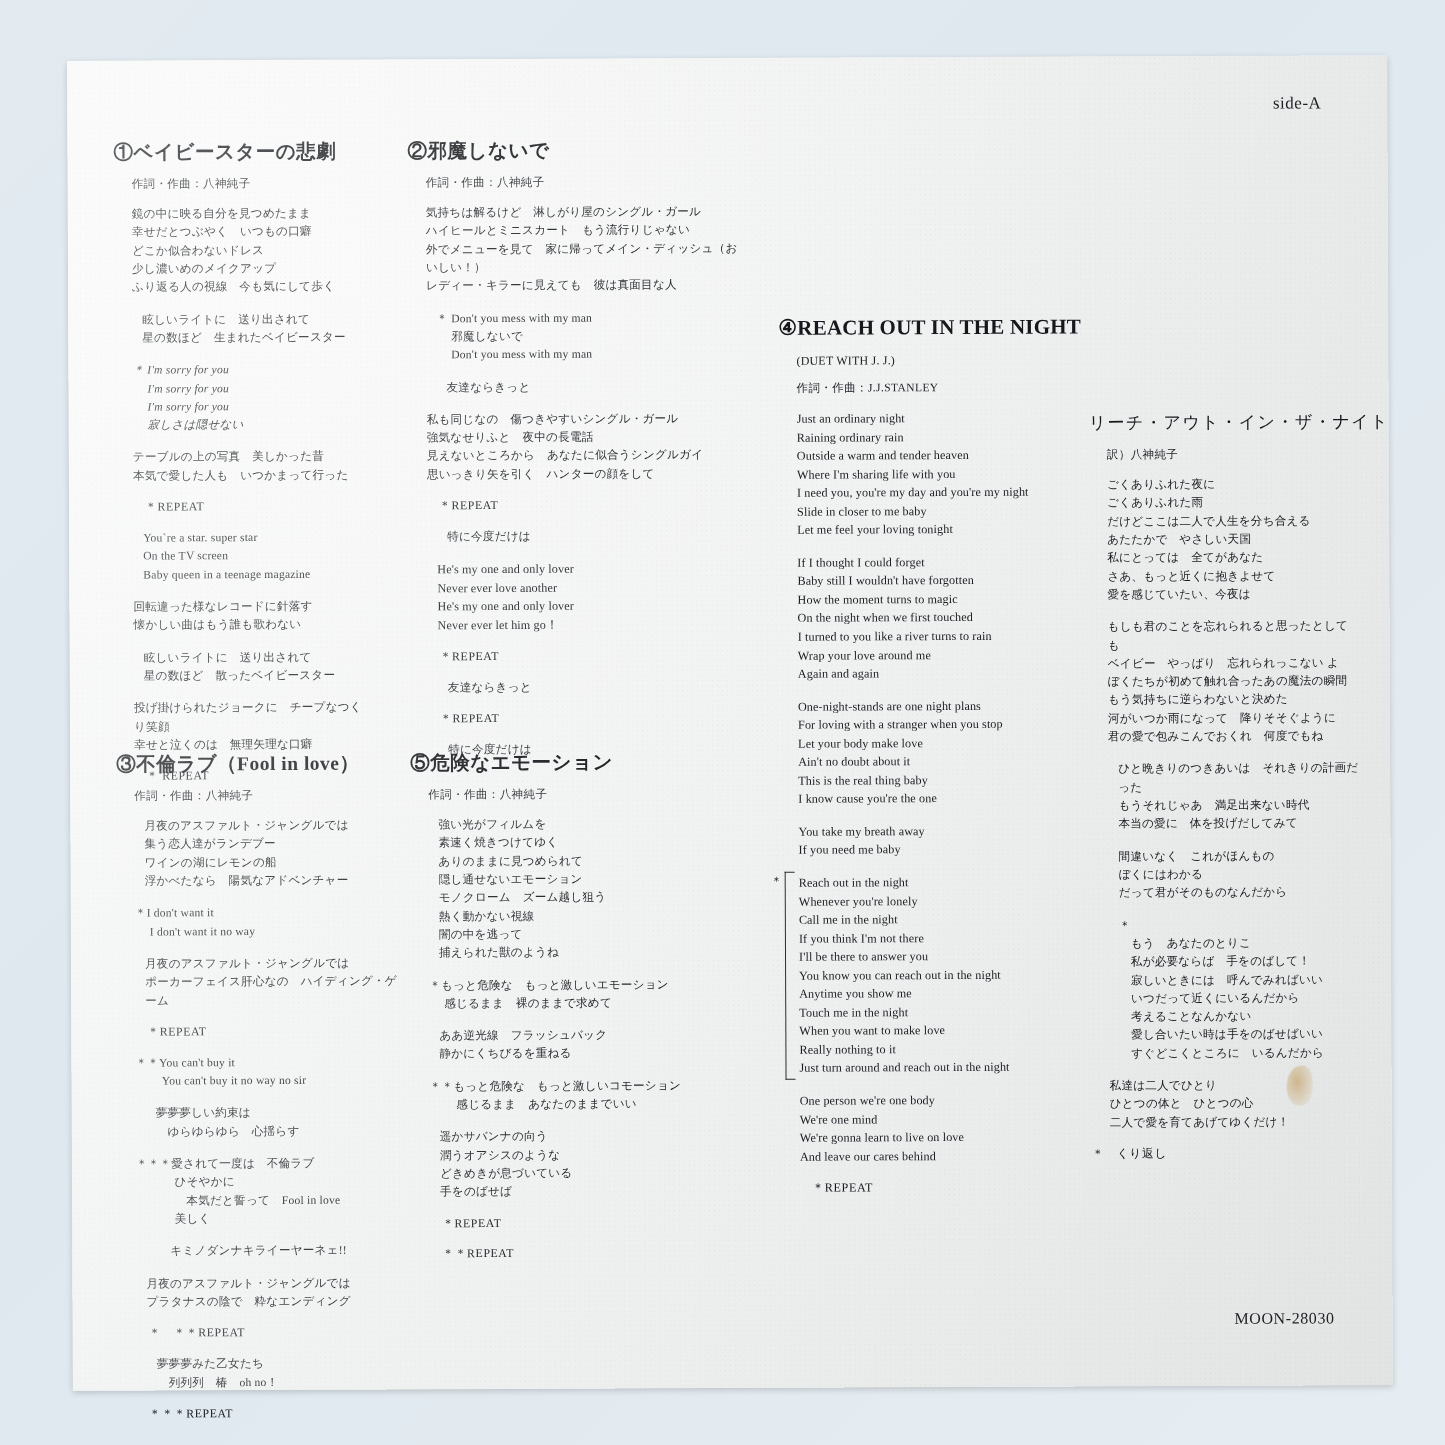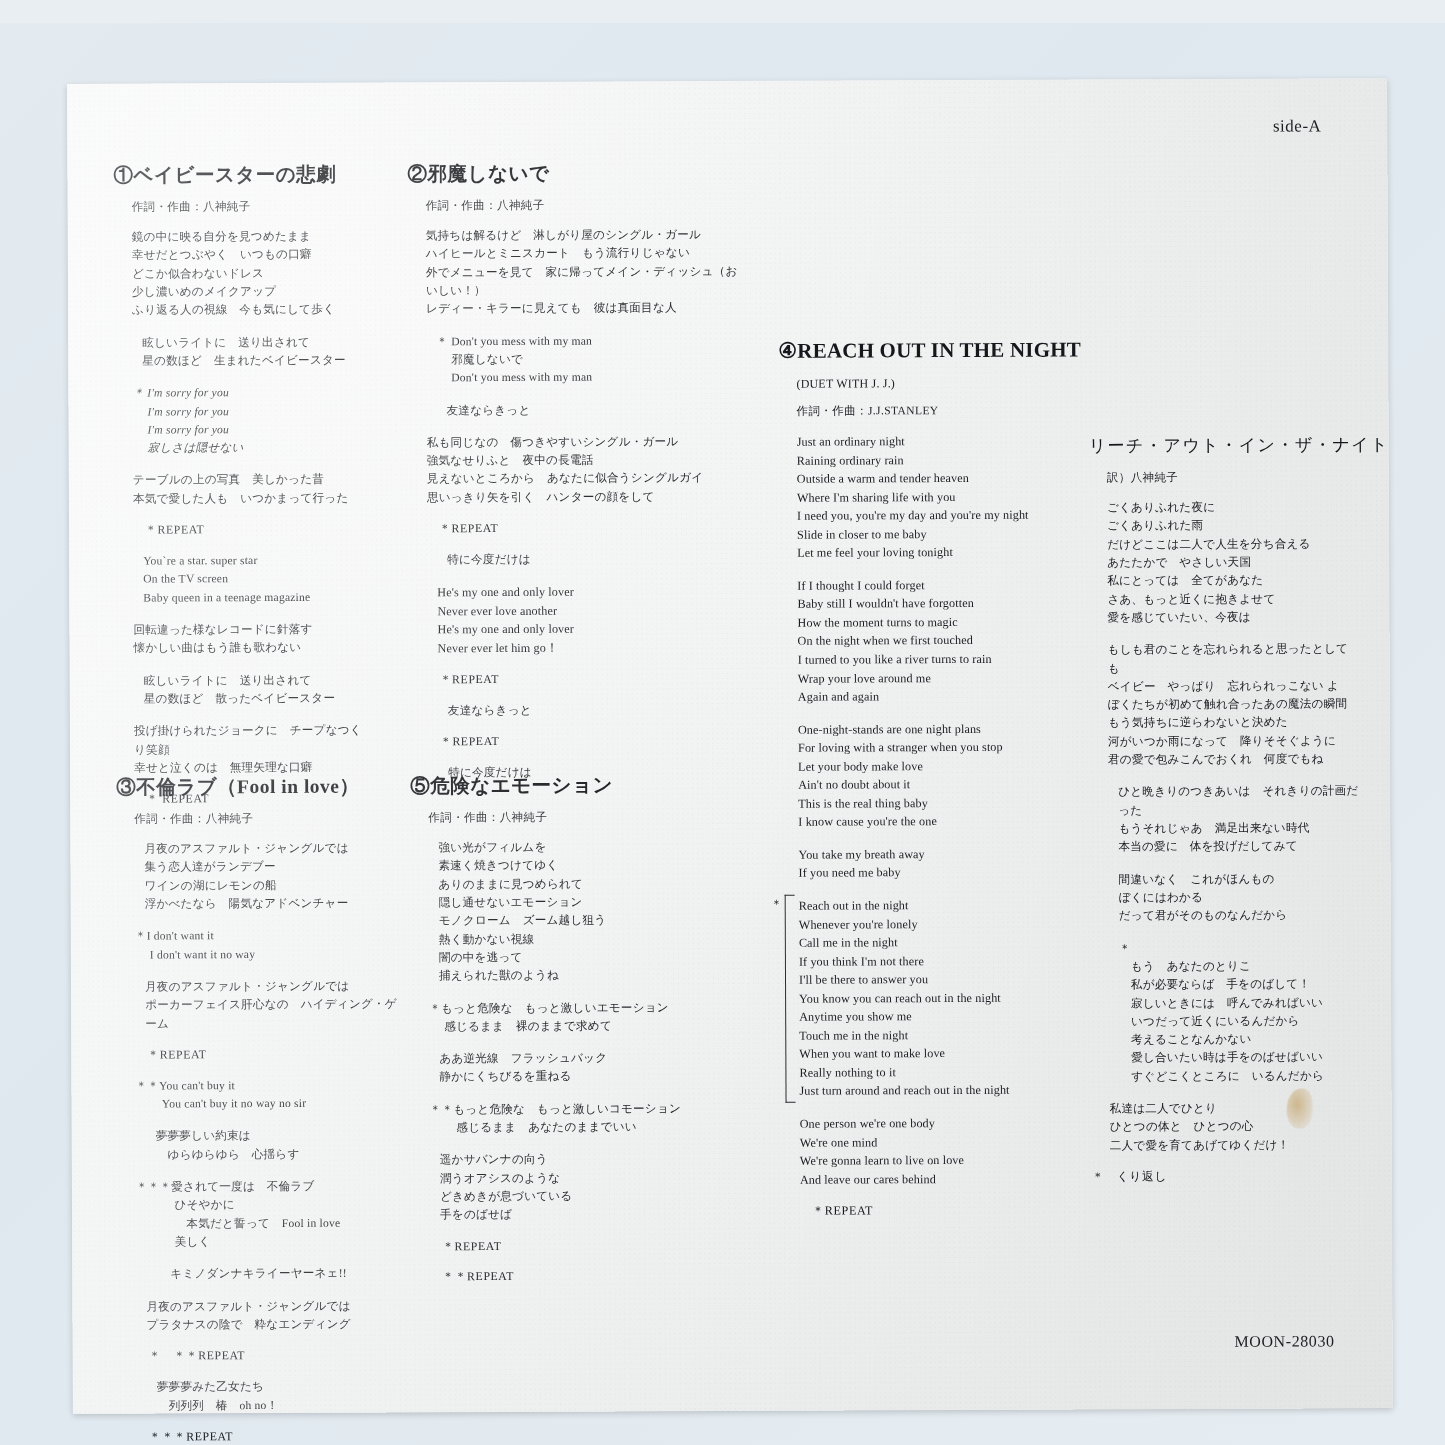--- a/index.html
+++ b/index.html
@@ -11,21 +11,20 @@
     height: 1445px;
     background: #e8eef2;
     font-family: "Liberation Serif", serif;
     overflow: hidden;
   }
   
   #photo {
     position: absolute;
     inset: 0;
     background: linear-gradient(135deg, #e3ebf1 0%, #dfe8ef 40%, #e6edf2 100%);
-    margin-top: 23px;
   }
   
   #sleeve {
     position: absolute;
     left: 70px;
     top: 58px;
     width: 1320px;
     height: 1330px;
     background:
       radial-gradient(circle at 20% 15%, #fbfbfb 0%, #f4f5f5 45%, #eef0f0 100%);

